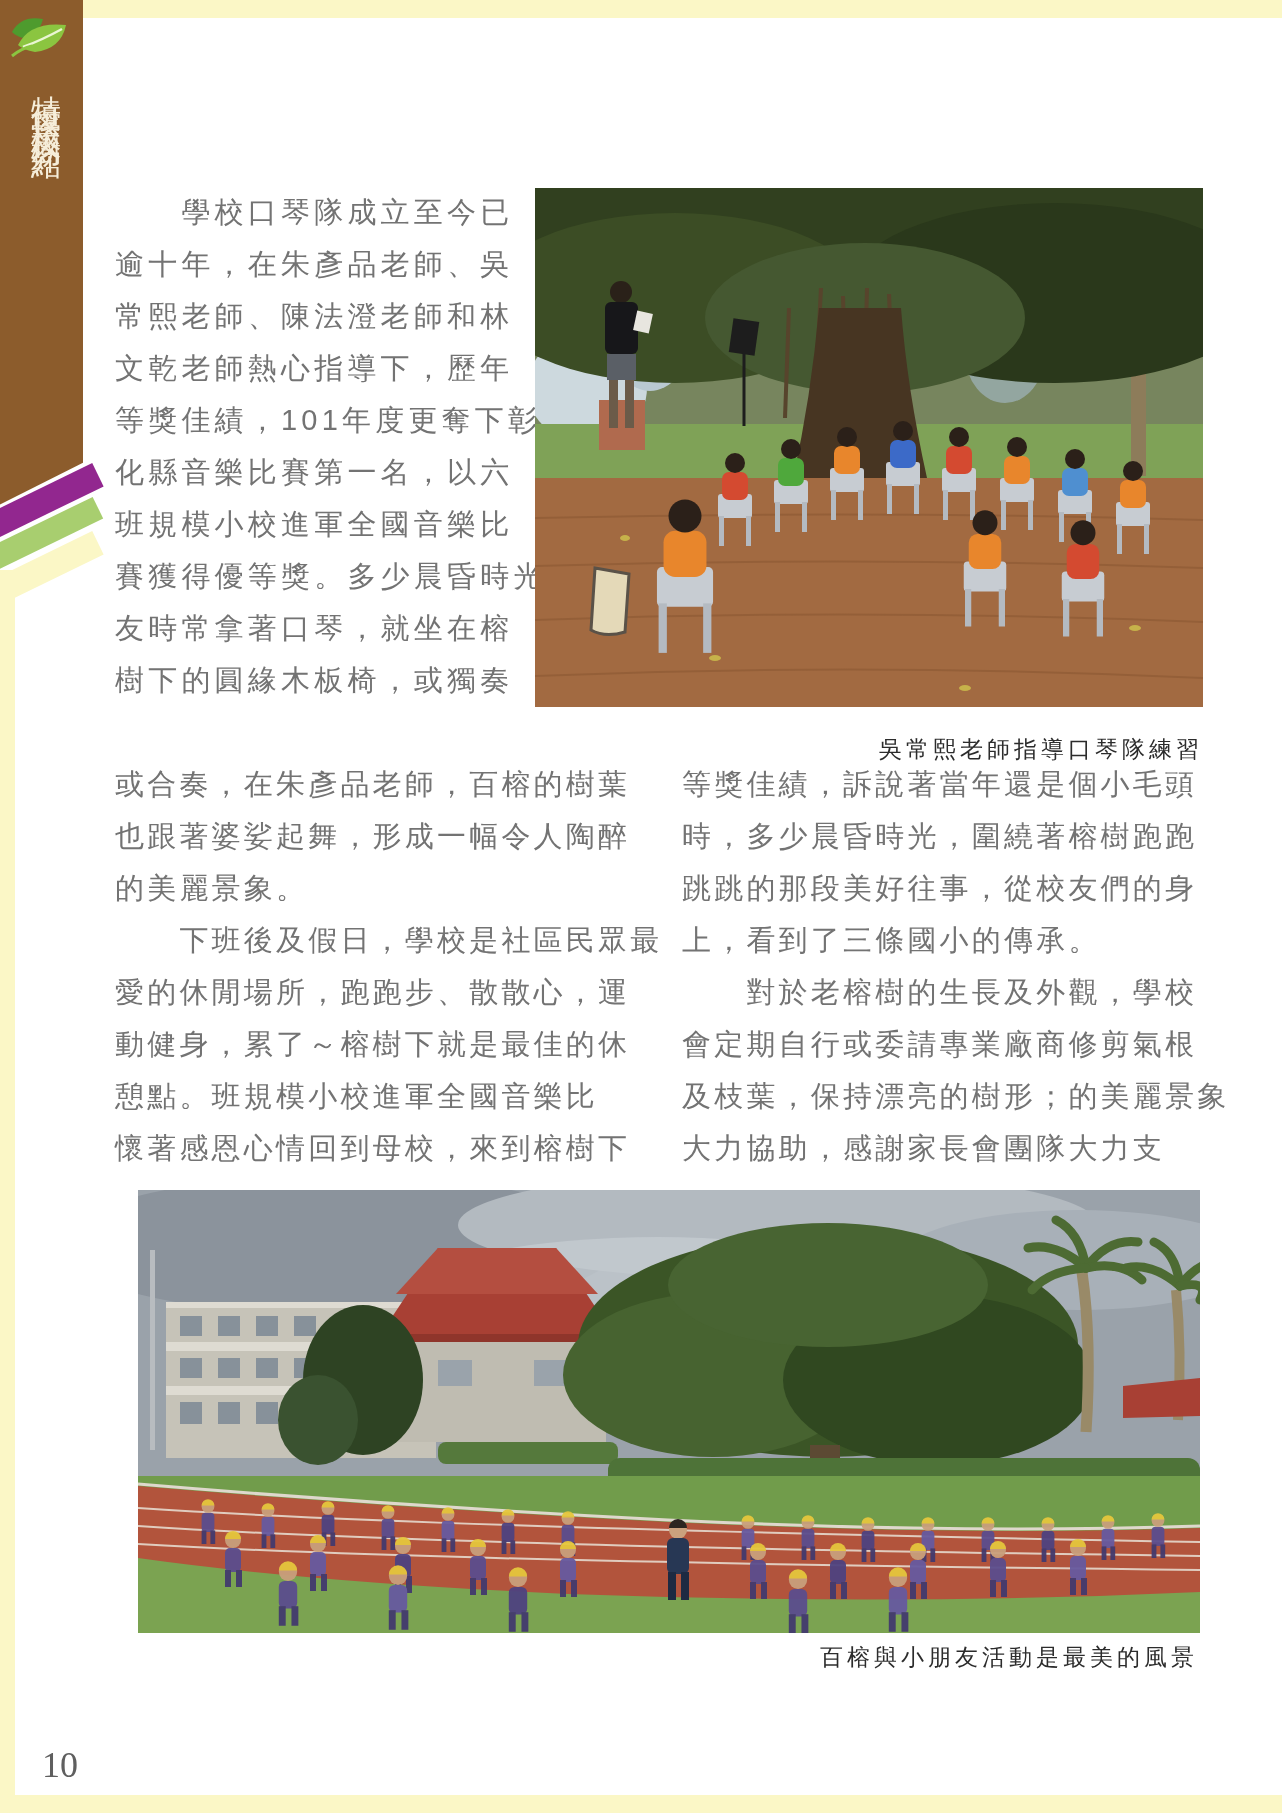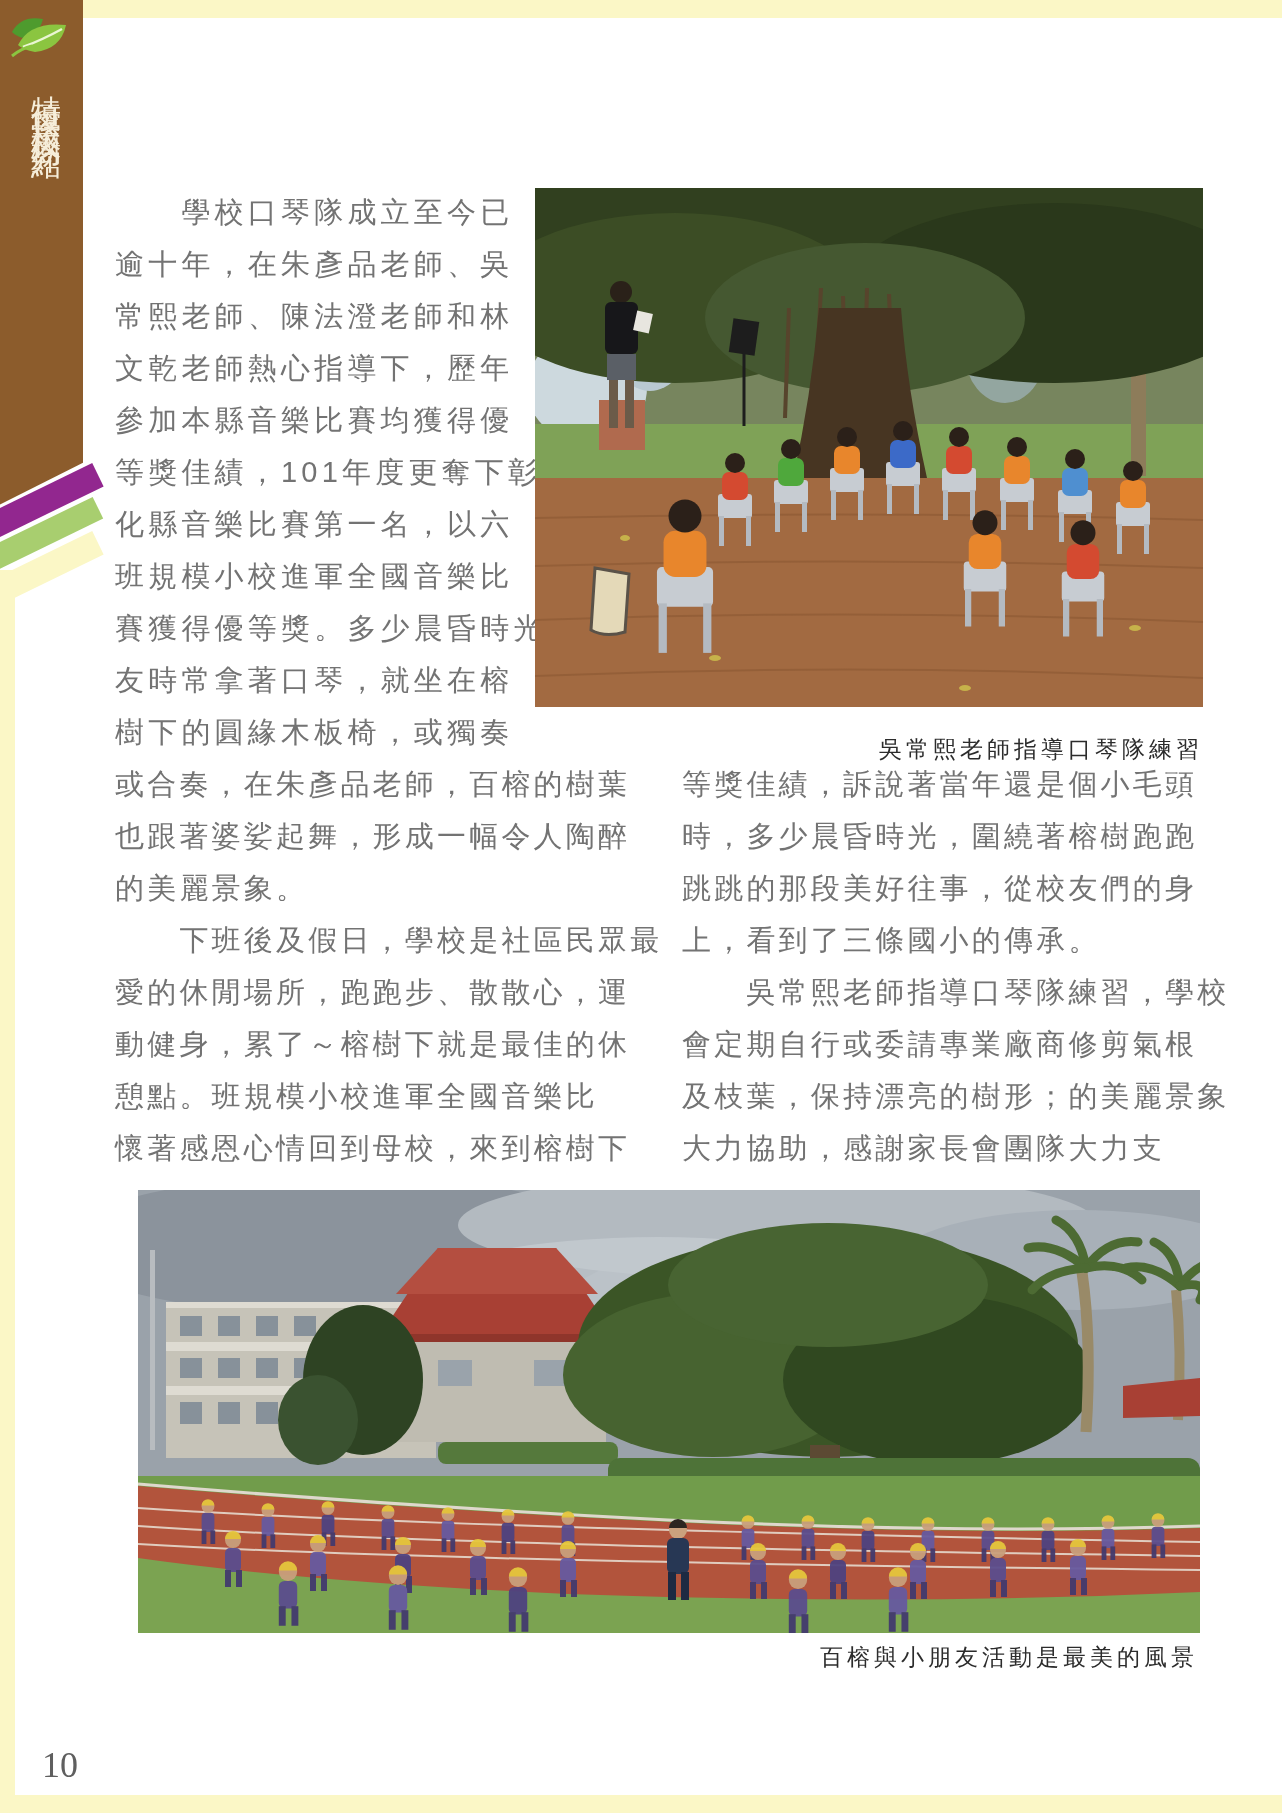--- a/index.html
+++ b/index.html
@@ -66,21 +66,20 @@
     <div class="stripe yellow"></div>
   </aside>
 
   <main>
 
     <div class="col narrowcol">
         <div class="tline">　　學校口琴隊成立至今已</div>
         <div class="tline">逾十年，在朱彥品老師、吳</div>
         <div class="tline">常熙老師、陳法澄老師和林</div>
         <div class="tline">文乾老師熱心指導下，歷年</div>
-        <div class="tline">參加本縣音樂比賽均獲得優</div>
         <div class="tline">等獎佳績，101年度更奪下彰</div>
         <div class="tline">化縣音樂比賽第一名，以六</div>
         <div class="tline">班規模小校進軍全國音樂比</div>
         <div class="tline">賽獲得優等獎。多少晨昏時光</div>
         <div class="tline">友時常拿著口琴，就坐在榕</div>
         <div class="tline">樹下的圓緣木板椅，或獨奏</div>
       </div>
 
     <figure class="photo1" aria-label="口琴隊小朋友坐在大榕樹下的摺疊椅上練習，老師站立指導">
       <svg class="scene" viewBox="0 0 668 519" preserveAspectRatio="none">
@@ -160,21 +159,21 @@
         <div class="tline">動健身，累了～榕樹下就是最佳的休</div>
         <div class="tline">憩點。班規模小校進軍全國音樂比</div>
         <div class="tline">懷著感恩心情回到母校，來到榕樹下</div>
       </div>
 
     <div class="col rightcol">
         <div class="tline">等獎佳績，訴說著當年還是個小毛頭</div>
         <div class="tline">時，多少晨昏時光，圍繞著榕樹跑跑</div>
         <div class="tline">跳跳的那段美好往事，從校友們的身</div>
         <div class="tline">上，看到了三條國小的傳承。</div>
-        <div class="tline">　　吳常熙老師指導口琴隊練習，學校</div>
+        <div class="tline">　　對於老榕樹的生長及外觀，學校</div>
         <div class="tline">會定期自行或委請專業廠商修剪氣根</div>
         <div class="tline">及枝葉，保持漂亮的樹形；的美麗景象</div>
         <div class="tline">大力協助，感謝家長會團隊大力支</div>
       </div>
 
     <figure class="photo2" aria-label="小朋友戴黃帽穿紫色運動服在紅色跑道上跑步，背景是校舍、大榕樹與椰子樹">
       <svg class="scene" viewBox="0 0 1062 443" preserveAspectRatio="none">
         <defs>
           <g id="runner">
             <rect x="-8" y="6" width="16" height="24" rx="5" fill="currentColor"></rect>

